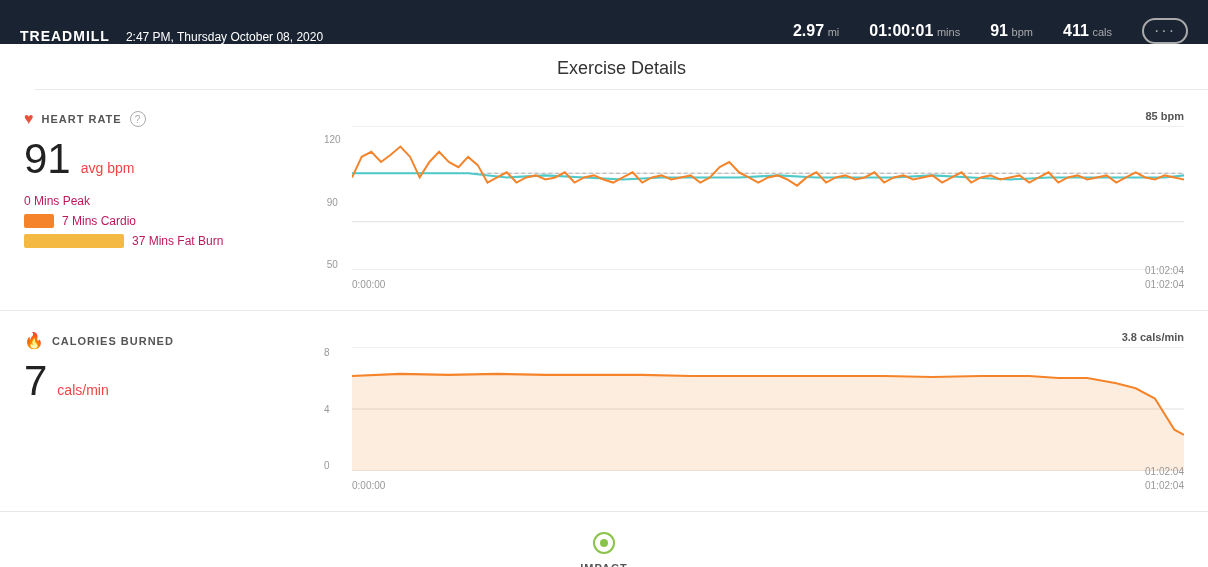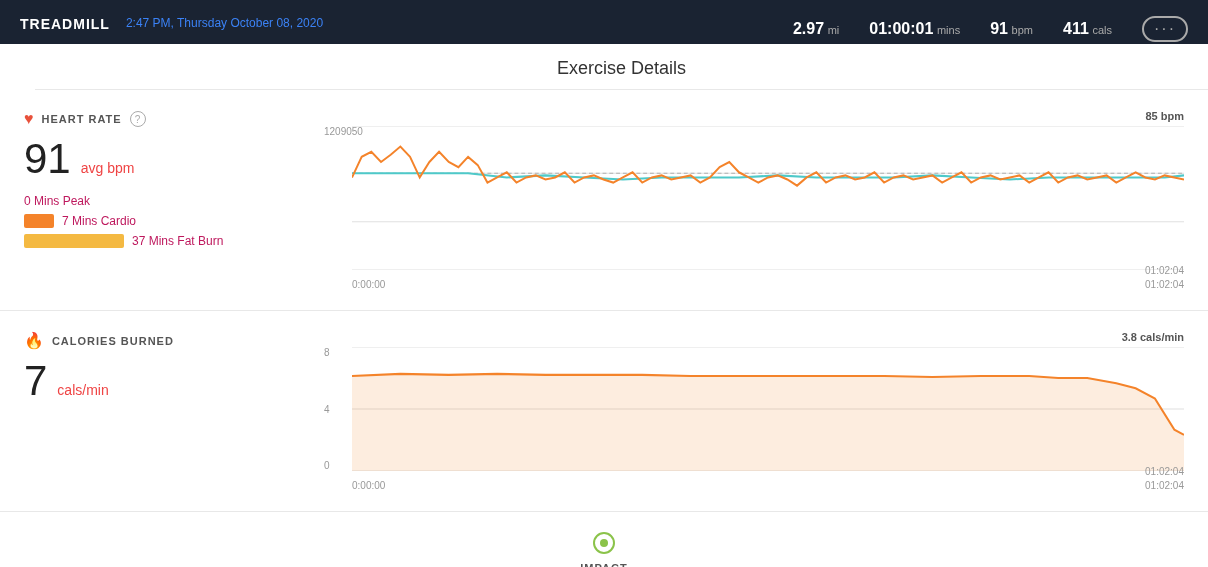--- a/index.html
+++ b/index.html
@@ -3,27 +3,27 @@
   <meta charset="utf-8">
   <style>
     * { margin: 0; padding: 0; box-sizing: border-box; }
     body { font-family: -apple-system, BlinkMacSystemFont, 'Segoe UI', sans-serif; background: #fff; width: 1208px; }
 
     
     .topbar {
       background: #1a2332;
       color: #fff;
       display: flex;
-      align-items: flex-start;
-      padding: 16px 20px;
+      align-items: flex-end;
+      padding: 0 20px;
       height: 44px;
       font-size: 13px;
     }
     .topbar-title { font-weight: 700; font-size: 14px; letter-spacing: 1px; }
-    .topbar-datetime { margin-left: 16px; color: #3b82f6; font-size: 12px; }
+    .topbar-datetime { margin-left: 16px; color: #ffffff; font-size: 12px; }
     .topbar-stats { margin-left: auto; display: flex; align-items: center; gap: 30px; }
     .topbar-stat { text-align: center; }
     .topbar-stat .val { font-weight: 700; font-size: 16px; }
     .topbar-stat .unit { font-size: 11px; color: #aaa; }
     .topbar-more {
       border: 2px solid #aaa;
       border-radius: 50px;
       padding: 2px 10px;
       font-size: 16px;
       letter-spacing: 2px;
@@ -162,21 +162,21 @@
       <div class="zone-item">
         <div class="zone-swatch" style="background:#f4b942;width:100px;"></div>
         <span>37 Mins Fat Burn</span>
       </div>
     </div>
   </div>
   <div class="panel-chart" style="position:relative;height:180px;">
     <span class="chart-label-top-right">85 bpm</span>
     <div style="position:absolute;top:16px;left:28px;right:0;bottom:20px;">
 
-      <div style="position:absolute;left:-28px;top:0;bottom:0;display:flex;justify-content:space-between;font-size:10px;color:#999;text-align:center;">
+      <div style="position:absolute;left:-28px;top:8px;bottom:0;display:flex;flex-direction:column;justify-content:space-between;font-size:10px;color:#999;text-align:center;">
         <span>120</span>
         <span>90</span>
         <span>50</span>
       </div>
       <svg viewBox="0 0 860 140" preserveAspectRatio="none" style="width:100%;height:100%;display:block;">
 
         <line x1="0" y1="0" x2="860" y2="0" stroke="#e0e0e0" stroke-width="1"></line>
         <line x1="0" y1="46" x2="860" y2="46" stroke="#e0e0e0" stroke-width="1"></line>
         <line x1="0" y1="93" x2="860" y2="93" stroke="#e0e0e0" stroke-width="1"></line>
         <line x1="0" y1="140" x2="860" y2="140" stroke="#e0e0e0" stroke-width="1"></line>

